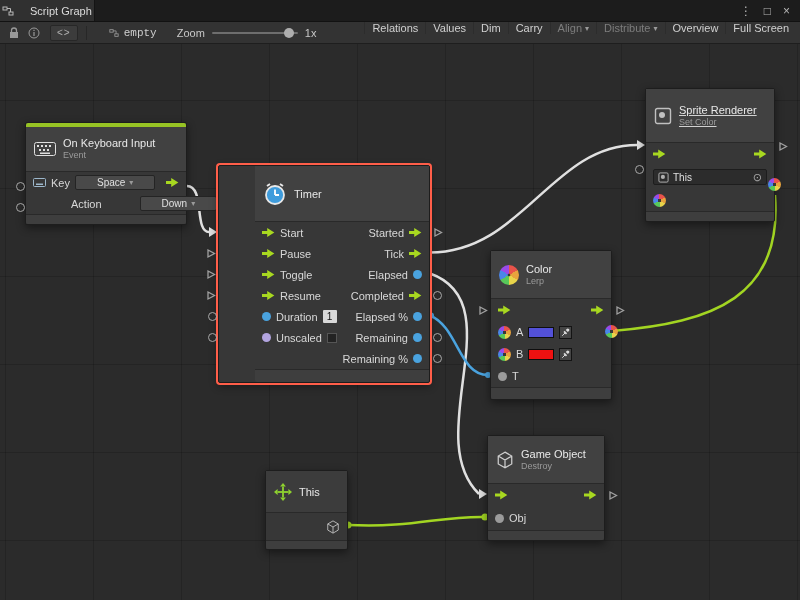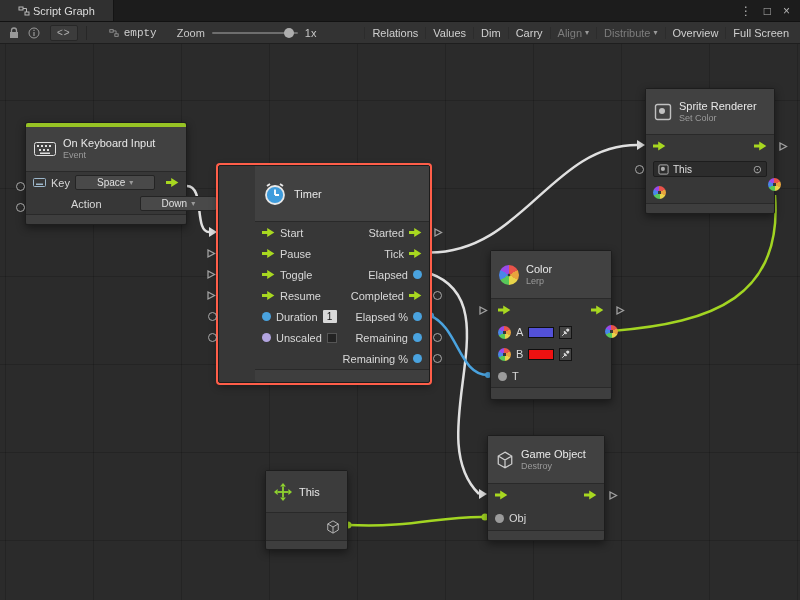--- a/index.html
+++ b/index.html
@@ -3,34 +3,34 @@
 <meta charset="utf-8">
 <style>
   html,body{margin:0;padding:0;}
   body{width:800px;height:600px;overflow:hidden;background:#2a2a2a;
        font-family:"Liberation Sans",sans-serif;color:#d2d2d2;}
   *{box-sizing:border-box;}
   #app{width:800px;height:600px;display:flex;flex-direction:column;}
 
   
   .tabbar{height:22px;background:#1c1c1c;display:flex;align-items:stretch;border-bottom:1px solid #121212;flex:none;}
-  .tab{display:flex;align-items:center;gap:3px;padding:0 18px;background:#303030;font-size:11px;color:#dcdcdc;border-right:1px solid #141414;}
+  .tab{display:flex;align-items:center;gap:16px;padding:0 2px;background:#303030;font-size:11px;color:#dcdcdc;border-right:1px solid #141414;}
   .win-controls{margin-left:auto;display:flex;align-items:center;gap:12px;padding:0 10px;color:#b5b5b5;font-size:12px;}
   .win-controls span{cursor:default;}
 
   
   .toolbar{height:22px;background:#333333;display:flex;align-items:center;font-size:11px;color:#c8c8c8;border-bottom:1px solid #1e1e1e;padding:0 4px;flex:none;}
   .icon-btn{width:20px;height:18px;display:flex;align-items:center;justify-content:center;flex:none;}
   .code-btn{font-size:10px;color:#b0b0b0;letter-spacing:1px;padding:0 6px;height:16px;display:flex;align-items:center;background:#3c3c3c;border:1px solid #272727;border-radius:2px;margin-left:6px;}
   .sep{width:1px;height:14px;background:#272727;margin:0 8px;flex:none;}
   .crumb{display:flex;align-items:center;gap:5px;margin-left:14px;color:#cfcfcf;font-family:Liberation Mono, monospace;}
   .zoom-wrap{display:flex;align-items:center;gap:7px;margin-left:20px;}
   .z-track{position:relative;width:86px;height:2px;background:#6e6e6e;border-radius:1px;}
   .z-knob{position:absolute;right:4px;top:-4px;width:10px;height:10px;border-radius:50%;background:#aeaeae;}
-  .btns{margin-left:auto;display:flex;height:100%;align-items:center;}
+  .btns{margin-left:auto;display:flex;height:100%;align-items:flex-start;}
   .tool-btn{padding:0 7px;display:flex;align-items:center;gap:3px;color:#d0d0d0;border-left:1px solid #2c2c2c;white-space:nowrap;}
   .tool-btn.disabled{color:#7d7d7d;}
   .caret{font-size:8px;color:#9a9a9a;}
 
   
   .canvas{position:relative;width:800px;height:556px;flex:none;background-color:#2b2b2b;
     background-image:linear-gradient(to right, rgba(0,0,0,.17) 1px, transparent 1px),
                      linear-gradient(to bottom, rgba(0,0,0,.17) 1px, transparent 1px);
     background-size:88px 88px;background-position:5px 56px;overflow:hidden;}
   .wires{position:absolute;left:0;top:0;z-index:1;}
@@ -317,21 +317,21 @@
       <span class="eport" style="left:-11px;top:167px;"></span>
       <svg class="etri" style="left:calc(100% + 4px);top:61px;" width="10" height="11" viewBox="0 0 10 11">
           <path d="M2 2 L8.5 5.5 L2 9 Z" fill="none" stroke="#a0a0a0" stroke-width="1.3"></path>
         </svg>
       <span class="eport" style="left:calc(100% + 4px);top:125px;"></span>
       <span class="eport" style="left:calc(100% + 4px);top:167px;"></span>
       <span class="eport" style="left:calc(100% + 4px);top:188px;"></span>
     </div>
 
     <div class="node" style="left:645px;top:44px;width:130px;">
-      <div class="n-header" style="height:46px;">
+      <div class="n-header" style="height:54px;text-decoration:underline;">
         <svg width="18" height="18" viewBox="0 0 18 18">
           <rect x="1.5" y="1.5" width="15" height="15" rx="2" fill="none" stroke="#c0c0c0" stroke-width="1.4"></rect>
           <circle cx="8" cy="8" r="3" fill="#c0c0c0"></circle>
         </svg>
         <div class="hdr-text">
           <span class="n-title">Sprite Renderer</span>
           <span class="n-sub">Set Color</span>
         </div>
       </div>
       <div class="n-row" style="height:22px;">

